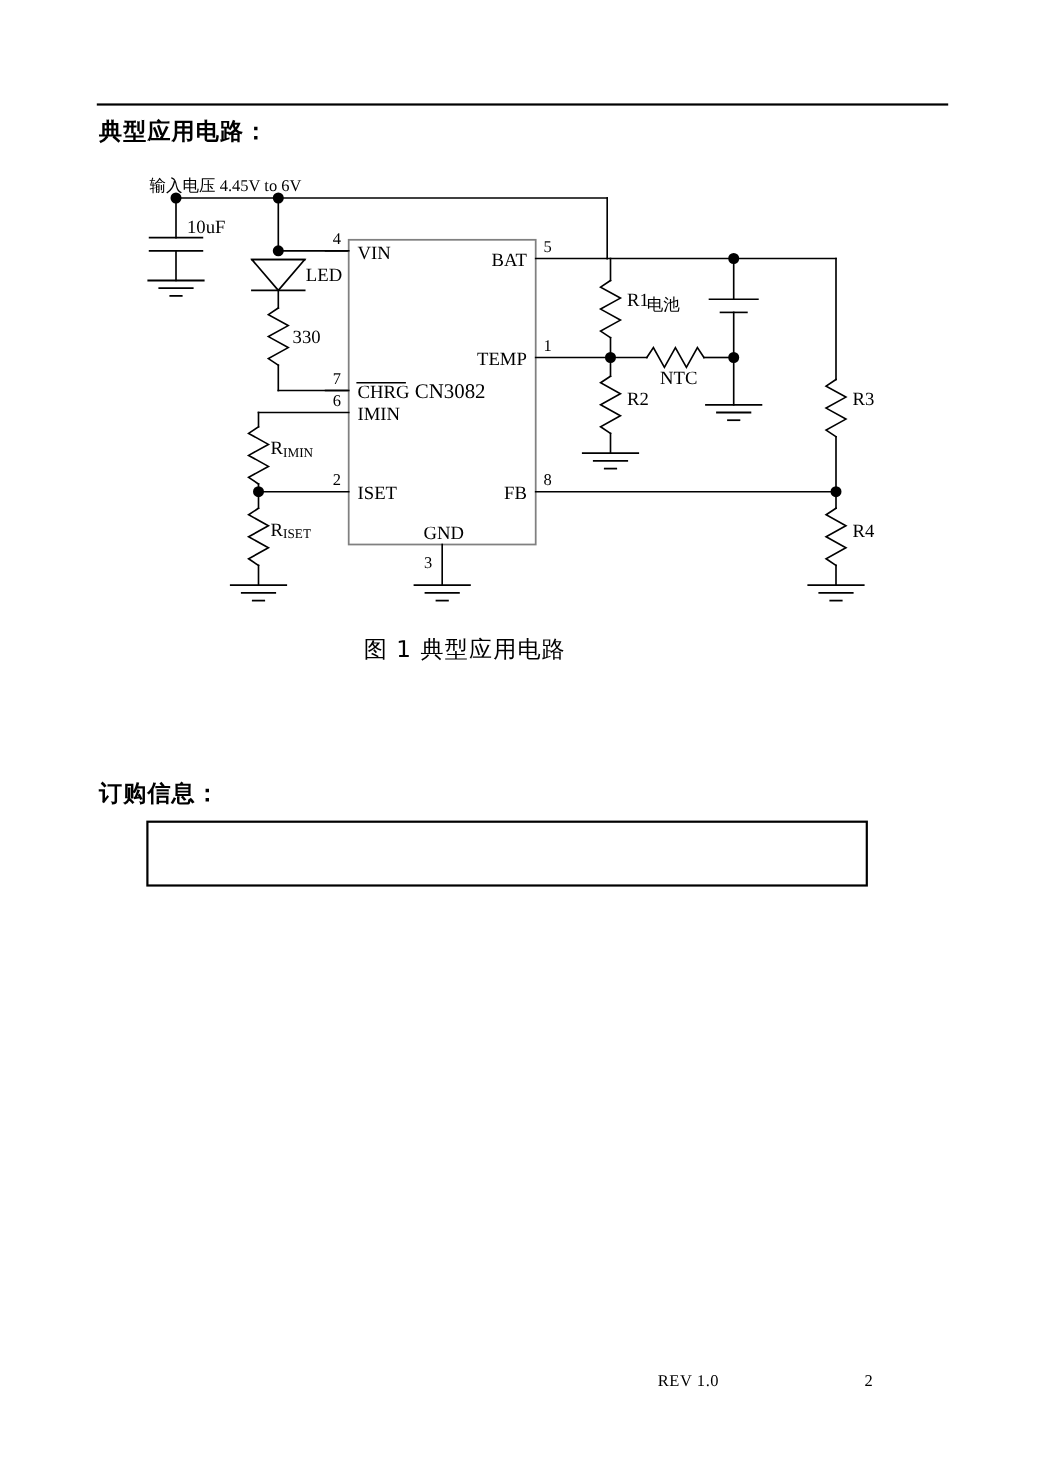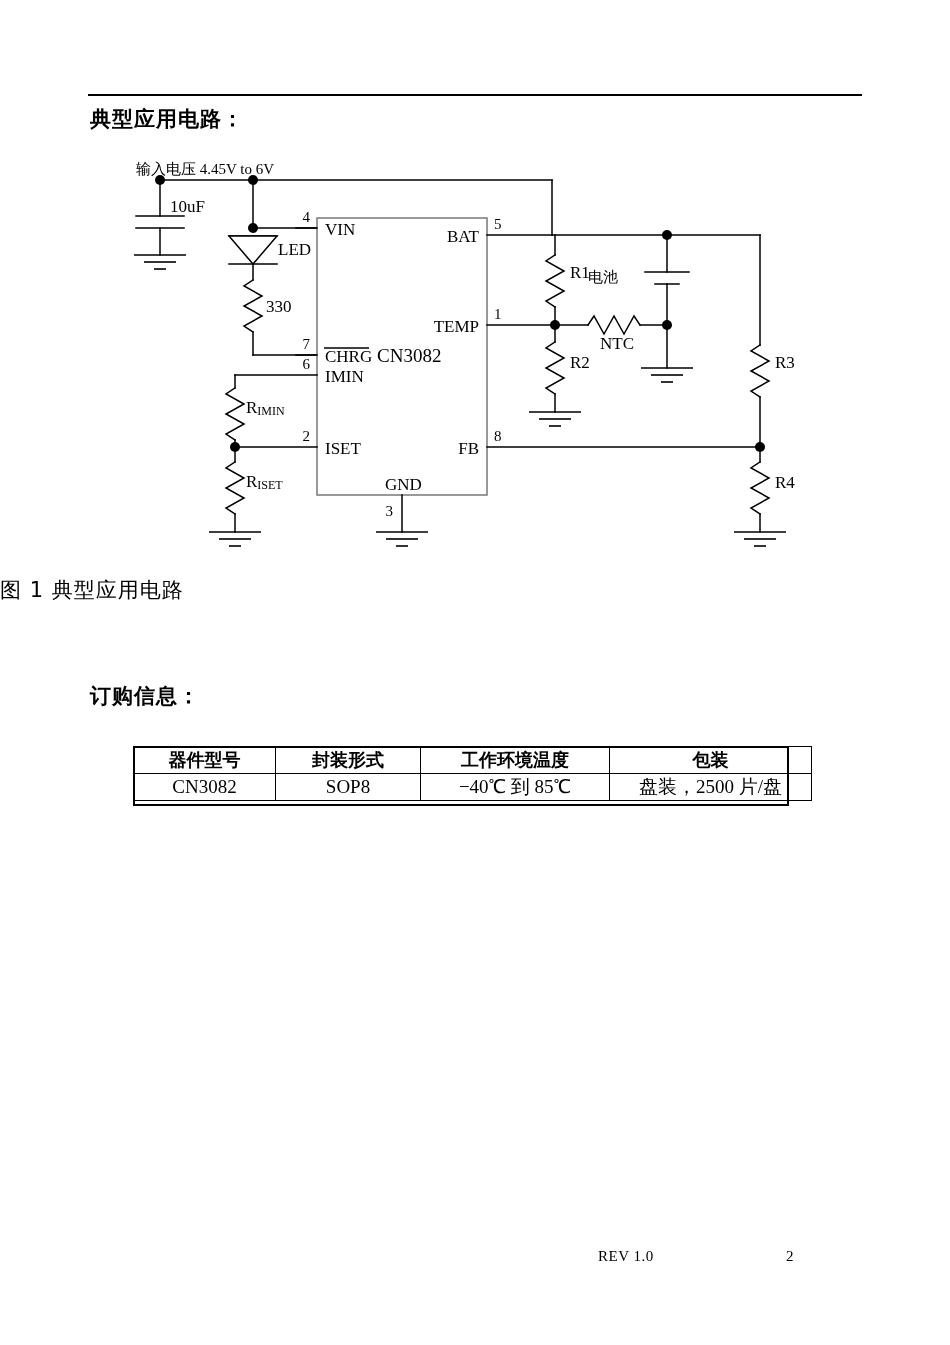--- a/index.html
+++ b/index.html
@@ -18,25 +18,25 @@
   .section-heading{
     position:absolute;
     font-family:"DejaVu Sans", sans-serif;
     font-weight:bold;
     font-size:21px;
     letter-spacing:1px;
     white-space:nowrap;
     text-align:right;
   }
   #heading-circuit{left:90px;top:105px;}
-  #heading-order{left:90px;top:682px;}
+  #heading-order{left:90px;top:707px;}
 
   .figure-caption{
-    position:absolute;left:0;top:576px;width:821px;
-    text-align:left;
+    position:absolute;left:12px;top:576px;width:821px;
+    text-align:center;
     font-family:"DejaVu Sans", sans-serif;
     font-size:21px;
     letter-spacing:1px;
   }
 
   #schematic{position:absolute;left:0;top:150px;width:950px;height:420px;}
 
   
   .order-table{
     position:absolute;left:133px;top:746px;
@@ -229,34 +229,18 @@
     <text class="lbl" x="775" y="218">R3</text>
     <text class="lbl" x="775" y="338">R4</text>
     <text class="cjk" x="618" y="132" text-anchor="end">电池</text>
     <text class="lbl" x="600" y="199">NTC</text>
   </svg>
 
   <div class="figure-caption">图 1   典型应用电路</div>
 
   <div class="section-heading" id="heading-order">订购信息：</div>
 
-  <table class="order-table">
-    <tbody>
-        <tr class="head">
-      <td class="c0">器件型号</td>
-      <td class="c1">封装形式</td>
-      <td class="c2">工作环境温度</td>
-      <td class="c3">包装</td>
-    </tr>
-    <tr>
-      <td class="c0">CN3082</td>
-      <td class="c1">SOP8</td>
-      <td class="c2">−40℃ 到 85℃</td>
-      <td class="c3">盘装，2500 片/盘</td>
-    </tr>
-  </tbody>
-    </table>
   <div class="tbl-outer"></div>
 
   <div class="footer-rev">REV 1.0</div>
   <div class="footer-page">2</div>
 
 </div>
 
 </body></html>

